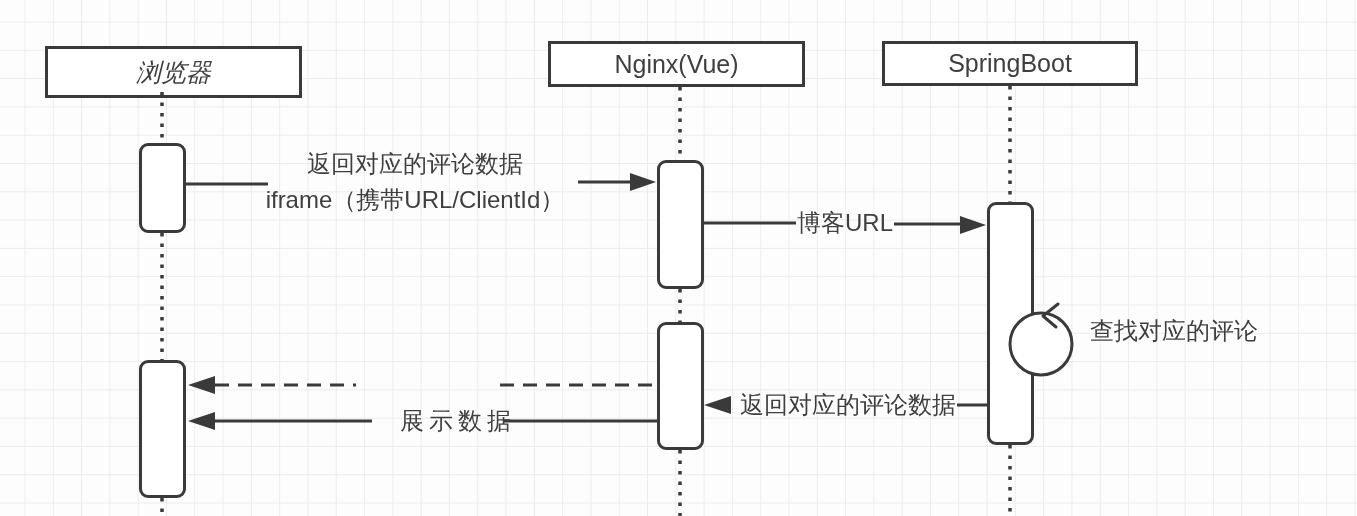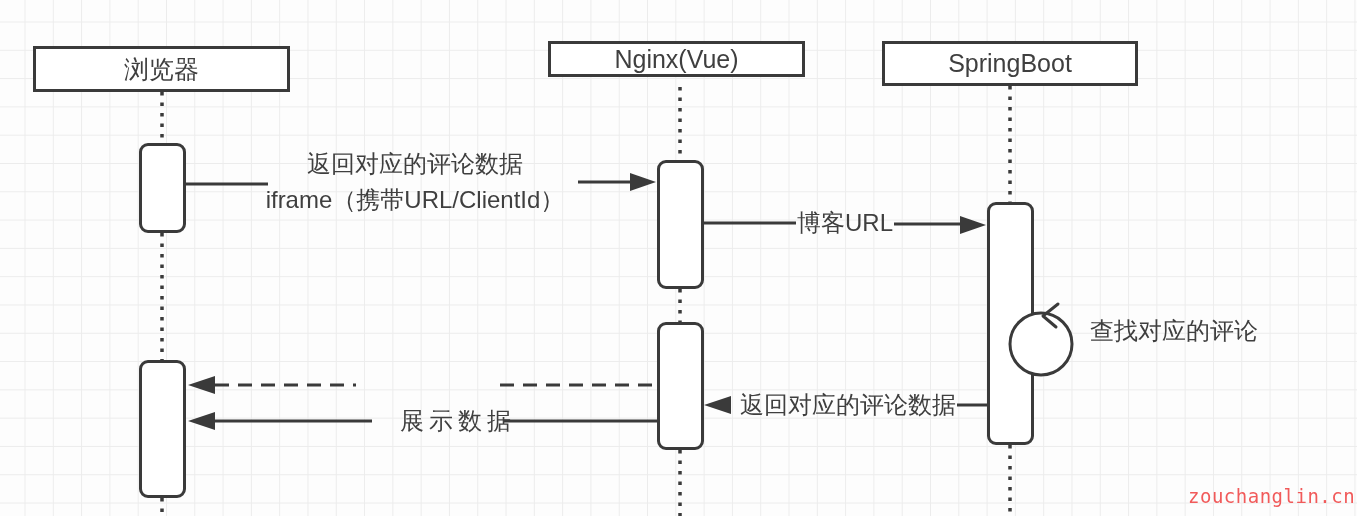--- a/index.html
+++ b/index.html
@@ -70,24 +70,24 @@
     letter-spacing: 0.5px;
     white-space: nowrap;
     z-index: 5;
   }
 </style>
 </head>
 <body>
 
 <div class="canvas">
 
-  <div class="participant-header" style="left:33px; top:46px; width:257px; height:46px;">
+  <div class="participant-header" style="left:45px; top:46px; width:257px; height:52px;font-style:italic;">
     <span>浏览器</span>
   </div>
-  <div class="participant-header" style="left:548px; top:41px; width:257px; height:36px;">
+  <div class="participant-header" style="left:548px; top:41px; width:257px; height:46px;">
     <span>Nginx(Vue)</span>
   </div>
   <div class="participant-header" style="left:882px; top:41px; width:256px; height:45px;">
     <span>SpringBoot</span>
   </div>
 
   <div class="activation" style="left:139px; top:143px; height:90px;"></div>
   <div class="activation" style="left:139px; top:360px; height:138px;"></div>
   <div class="activation" style="left:657px; top:160px; height:129px;"></div>
   <div class="activation" style="left:657px; top:322px; height:128px;"></div>
@@ -149,15 +149,14 @@
 
   <div class="msg-label loop-label" style="left:1078px; top:317px; width:192px;">
     <div>查找对应的评论</div>
   </div>
 
 
   <div class="msg-label" style="left:734px; top:390px; width:228px;font-family:Liberation Serif, serif;">返回对应的评论数据</div>
 
   <div class="msg-label spaced" style="left:372px; top:406px; width:132px;">展示数据</div>
 
-  <div class="watermark" style="color: rgb(241, 90, 90);">zouchanglin.cn</div>
 
 </div>
 
 </body></html>

